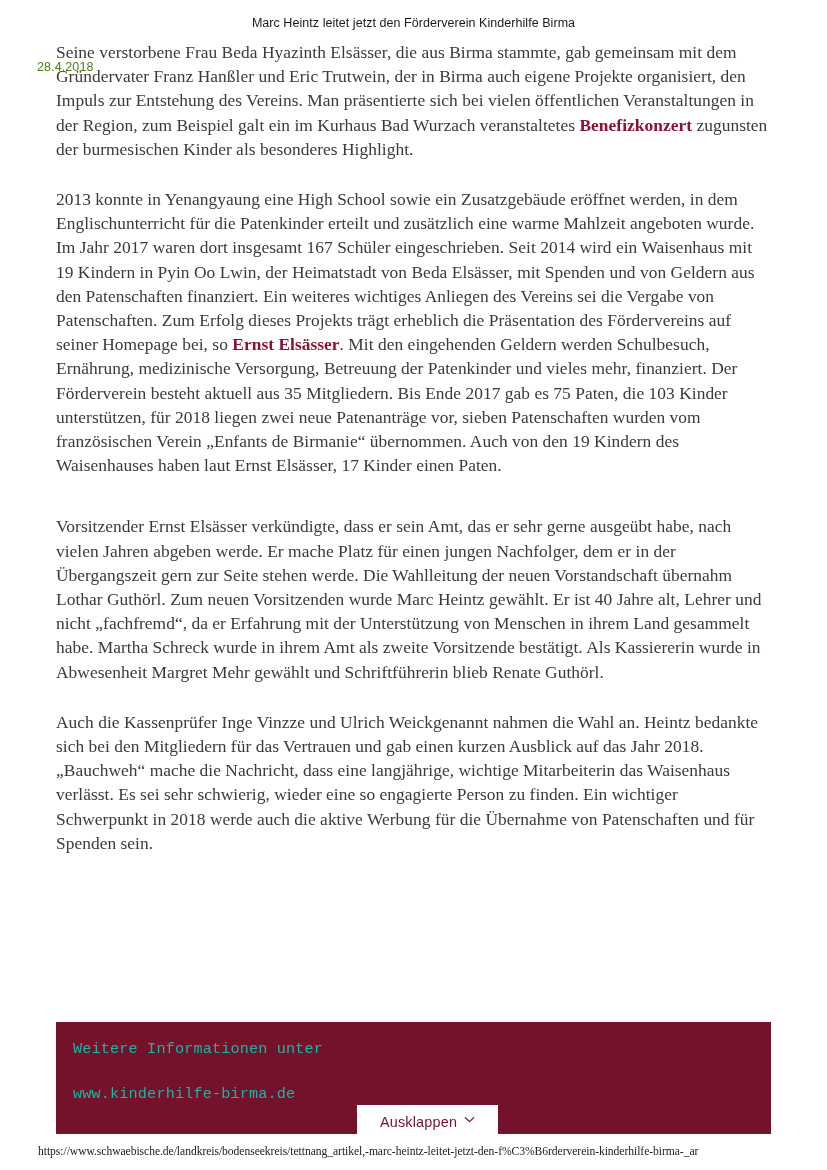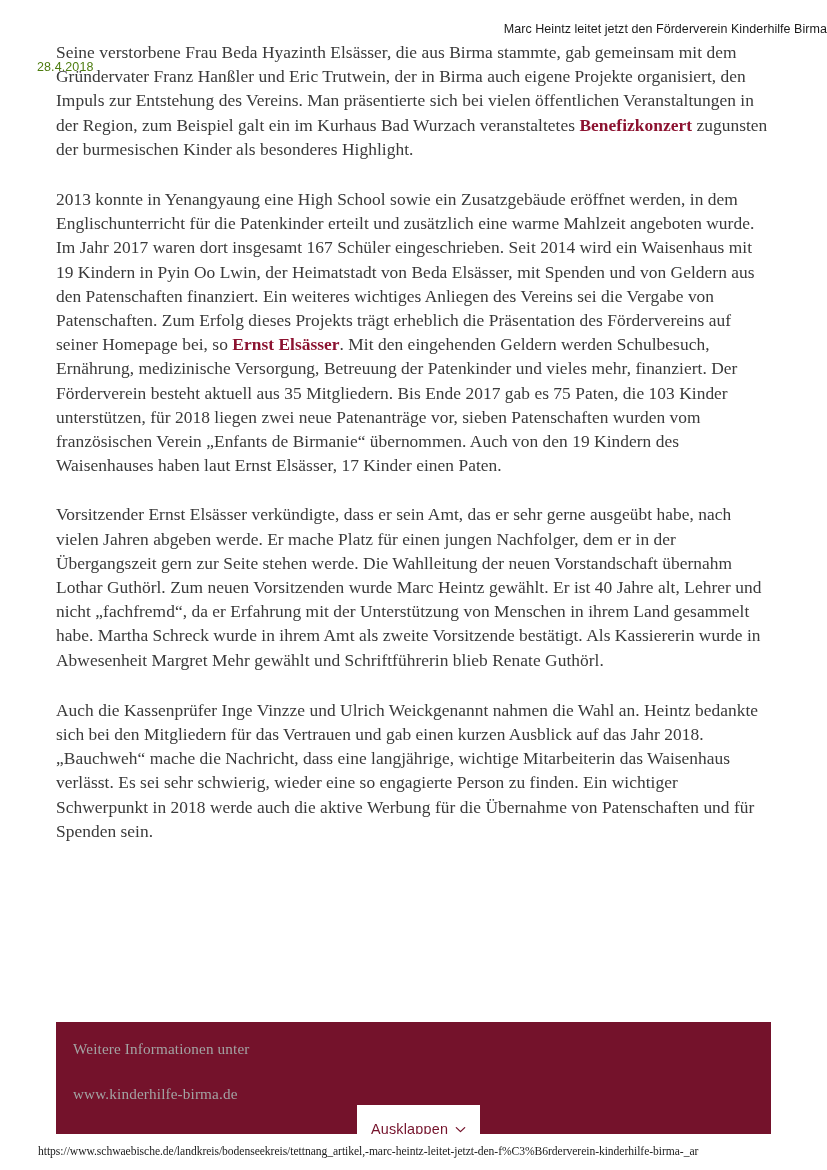--- a/index.html
+++ b/index.html
@@ -35,47 +35,46 @@
     color: #4d7c0f;
     letter-spacing: 0.1px;
     white-space: nowrap;
     margin-top: 44px;
   }
   .print-header .ph-title {
     position: absolute;
     left: 0;
     top: 0;
     width: 827px;
-    text-align: right;
+    text-align: center;
     font-family: "Liberation Sans", sans-serif;
     font-size: 12.5px;
     color: #1a1a1a;
     letter-spacing: 0.05px;
     white-space: nowrap;
-    margin-top: 6px;
   }
 
   
   .article {
     position: absolute;
     left: 56px;
     top: 40px;
     width: 716px;
   }
   .article p {
     margin: 0 0 26px 0;
     font-family: "Liberation Serif", serif;
     font-size: 17.4px;
     line-height: 24.2px;
     color: #3a3a3a;
     text-align: left;
     letter-spacing: 0.04px;
   }
   .article p.tight {
-    margin-bottom: 25px;
+    margin-bottom: 37px;
   }
   .article a.inline-link {
     color: #8c1230;
     font-weight: bold;
     text-decoration: none;
   }
   .article h2 {
     margin: 0 0 24px 0;
     font-family: "Liberation Serif", serif;
     font-size: 22.5px;
@@ -90,43 +89,43 @@
   .info-box {
     position: absolute;
     left: 56px;
     top: 1022px;
     width: 715px;
     height: 112px;
     background: #74122b;
     overflow: hidden;
   }
   .info-box .ib-line {
-    font-family: Liberation Serif, serif;
+    font-family: Liberation Mono, monospace;
     font-size: 15.2px;
     line-height: 20px;
-    color: #a3a3a3;
+    color: #14b8a6;
     letter-spacing: 0.15px;
     position: absolute;
     left: 17px;
     white-space: nowrap;
   }
   .info-box .ib-line-1 { top: 17px; }
   .info-box .ib-line-2 { top: 62px; }
 
   .expand-btn {
     position: absolute;
     left: 301px;
     top: 83px;
-    width: 123px;
+    width: 141px;
     height: 31px;
     background: #ffffff;
     border: none;
-    padding: 0;
+    padding: 10px;
     display: flex;
-    align-items: flex-end;
+    align-items: flex-start;
     justify-content: center;
     gap: 7px;
     cursor: pointer;
   }
   .expand-btn .eb-label {
     font-family: "Liberation Sans", sans-serif;
     font-size: 14.4px;
     color: #74122b;
     letter-spacing: 0.2px;
     line-height: 1;

